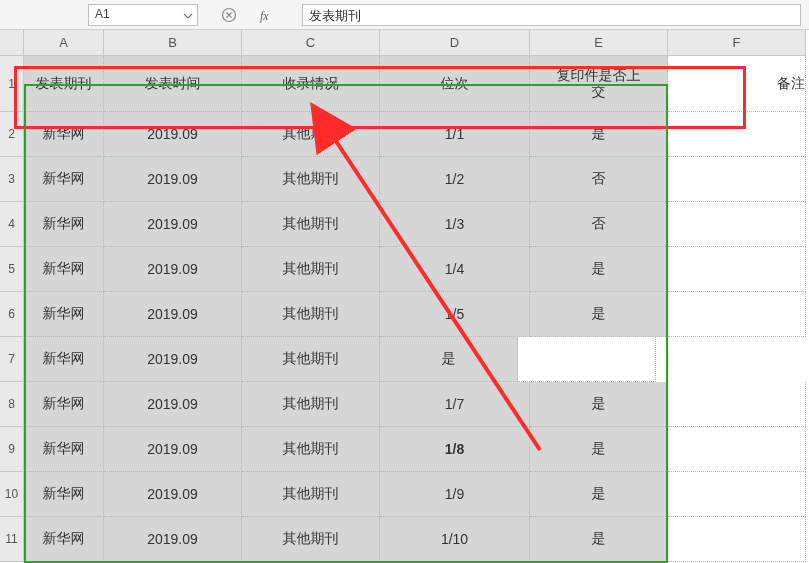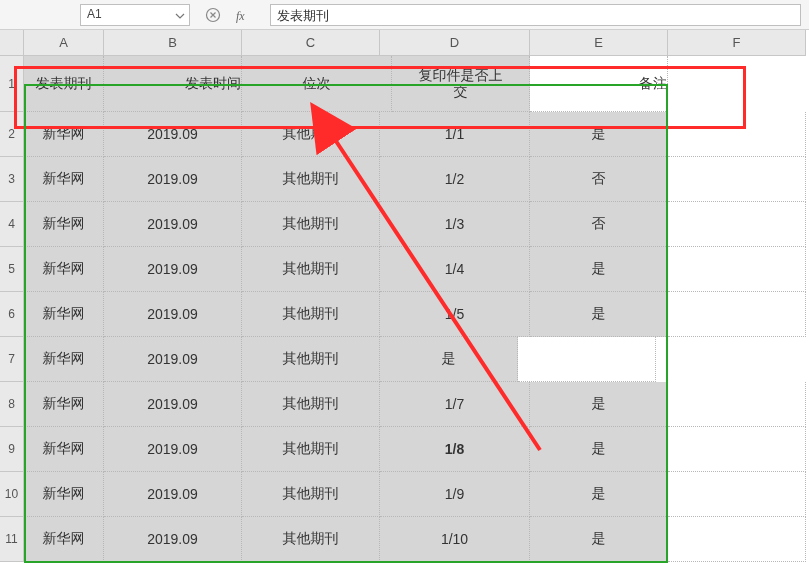--- a/index.html
+++ b/index.html
@@ -16,21 +16,21 @@
   }
 
   
   .topbar {
     display: flex;
     align-items: center;
     height: 30px;
     background: #f5f5f5;
     border-bottom: 1px solid #d0d0d0;
     padding: 0 8px;
-    gap: 12px;
+    gap: 20px;
   }
   .namebox {
     width: 110px;
     height: 22px;
     border: 1px solid #bfbfbf;
     background: #fff;
     padding: 2px 18px 2px 6px;
     font-size: 12px;
     color: #444;
     position: relative;
@@ -192,22 +192,25 @@
       <div class="rh" style="height: 45px; line-height: 45px;">8</div>
       <div class="rh" style="height: 45px; line-height: 45px;">9</div>
       <div class="rh" style="height: 45px; line-height: 45px;">10</div>
       <div class="rh" style="height: 45px; line-height: 45px;">11</div>
     </div>
   <div class="grid" id="grid">
       <div class="row">
         <div class="cell hdrtxt sel" style="width: 80px; height: 56px;">
           <span>发表期刊</span>
         </div>
-        <div class="cell hdrtxt sel" style="width: 138px; height: 56px; justify-content: flex-end;">
+        <div class="cell hdrtxt sel" style="width: 138px; height: 56px;">
           <span>发表时间</span>
+        </div>
+        <div class="cell hdrtxt sel" style="width: 138px; height: 56px;">
+          <span>收录情况</span>
         </div>
         <div class="cell hdrtxt sel" style="width: 150px; height: 56px;">
           <span>位次</span>
         </div>
         <div class="cell hdrtxt sel" style="width: 138px; height: 56px;">
           <div class="twoLine">复印件是否上<br>交</div>
         </div>
         <div class="cell hdrtxt plain" style="width: 138px; height: 56px;">
           <span>备注</span>
         </div>

